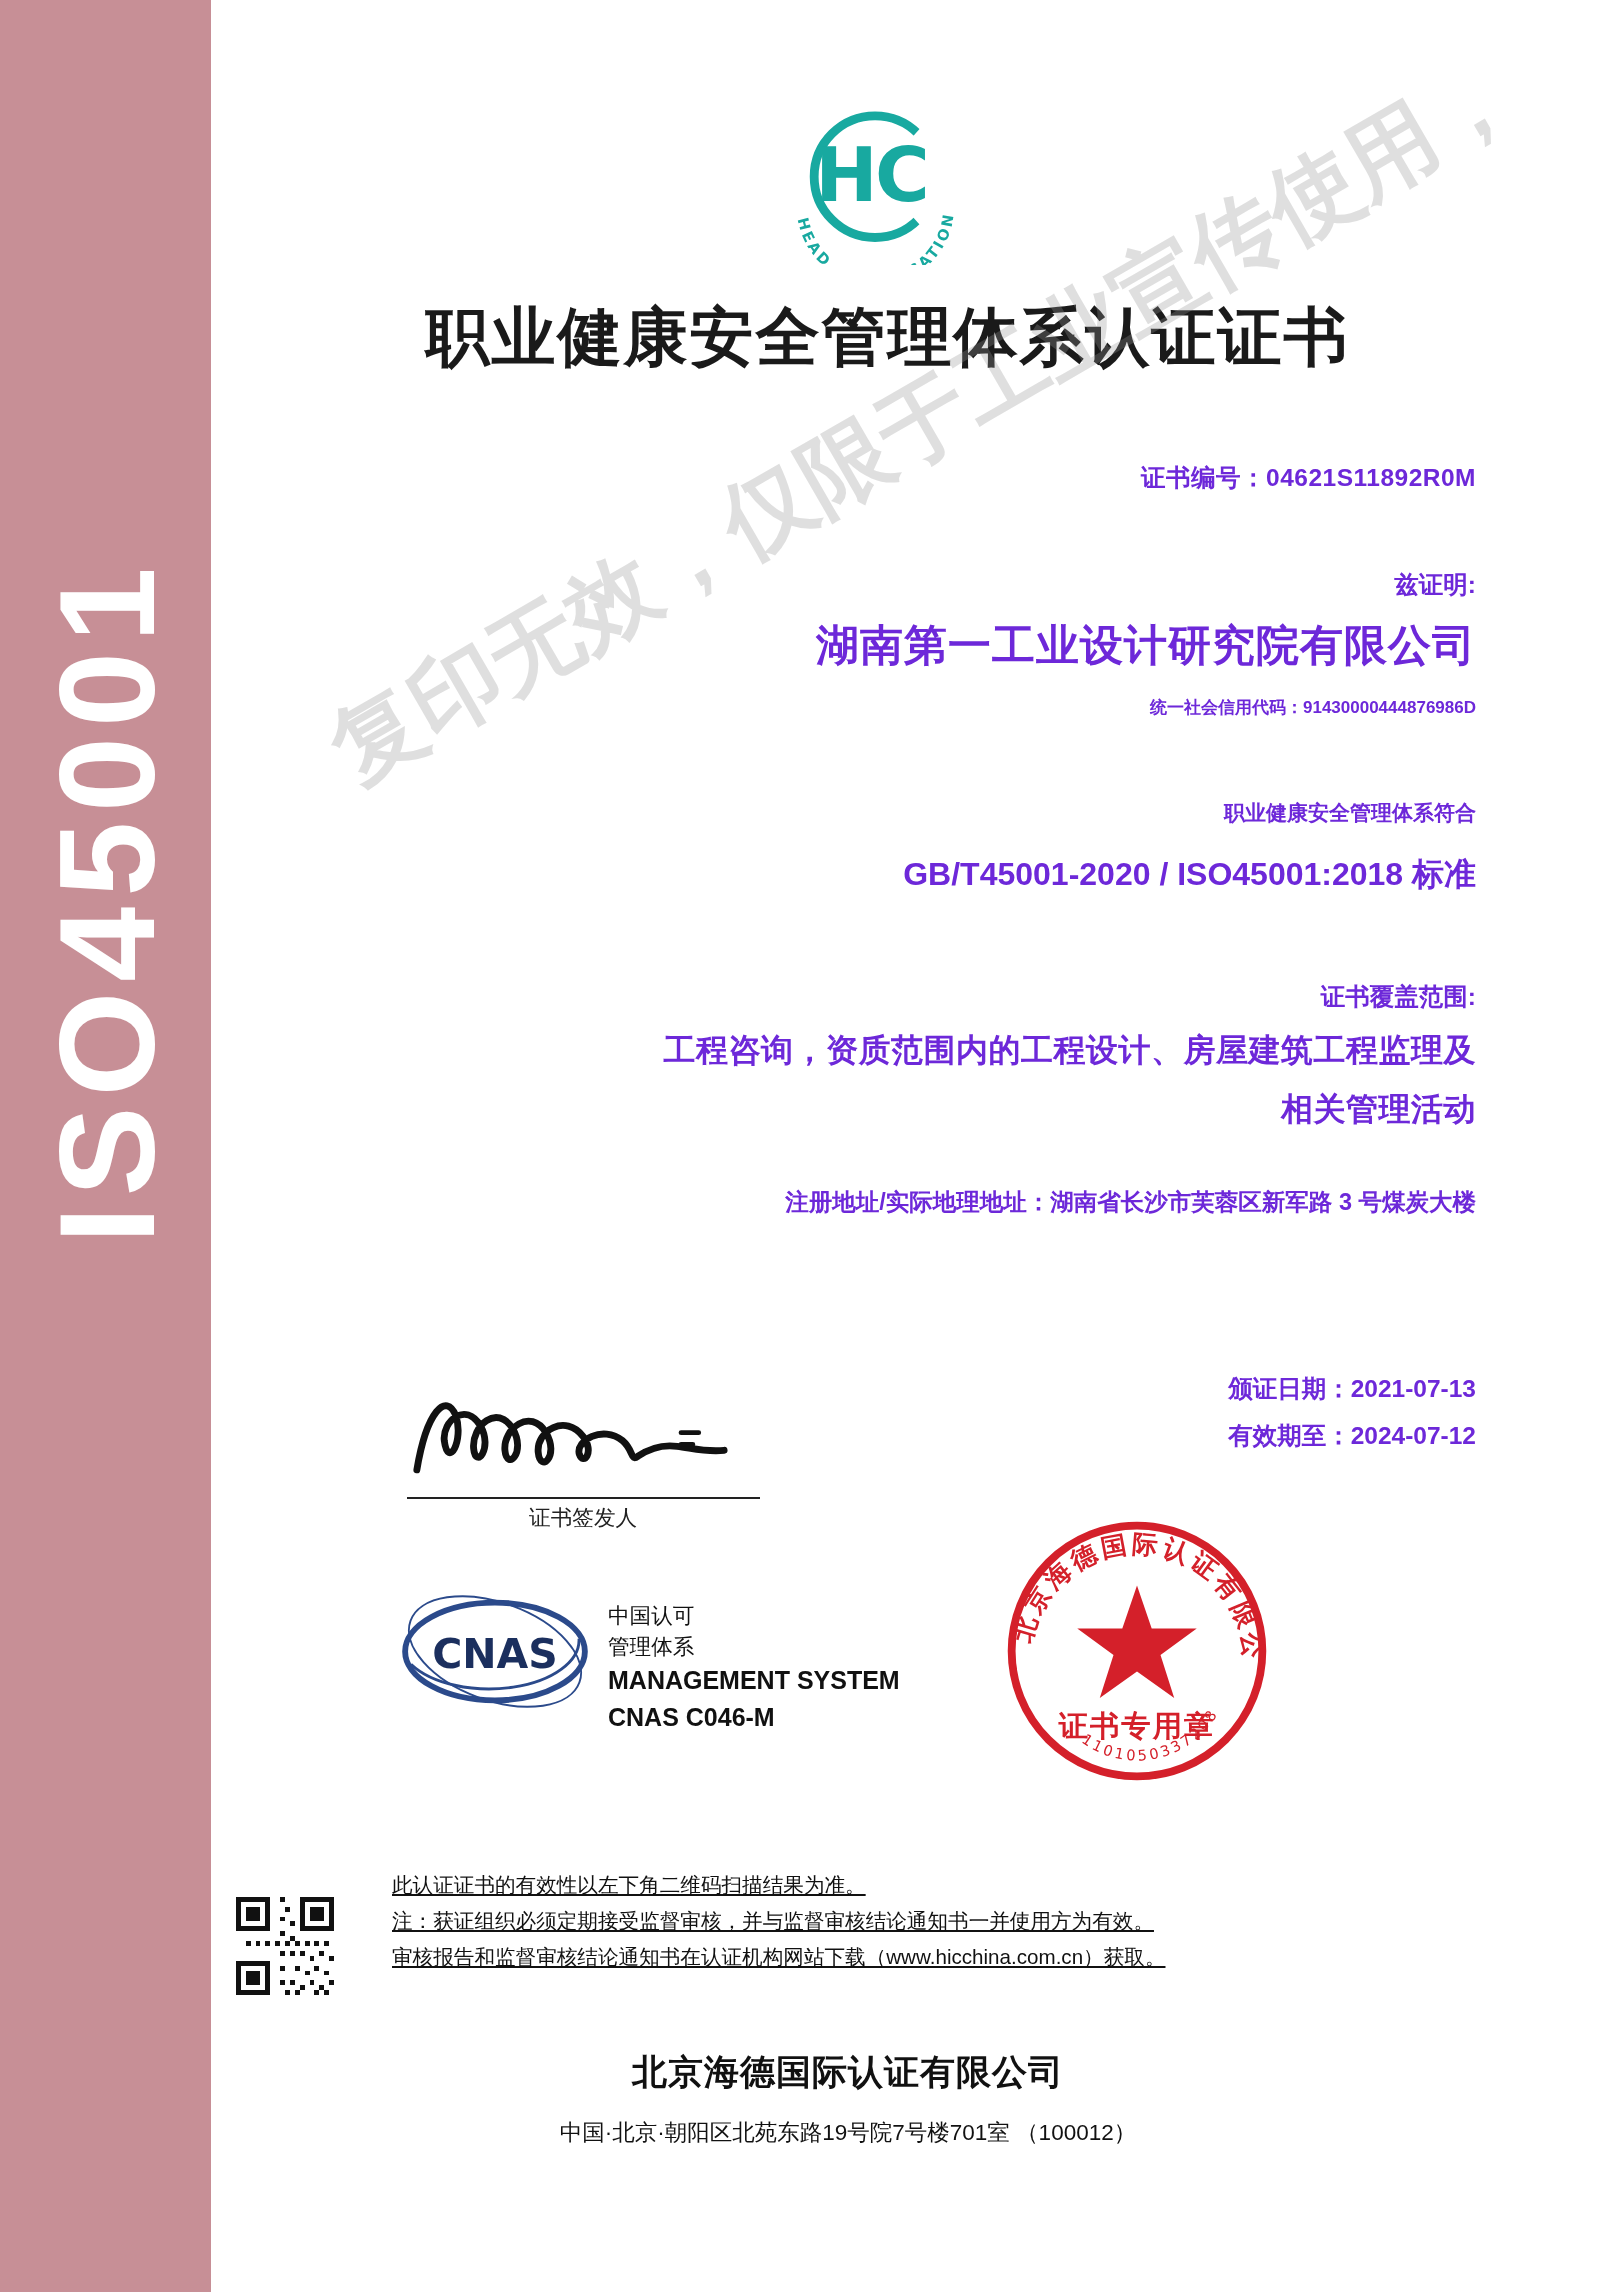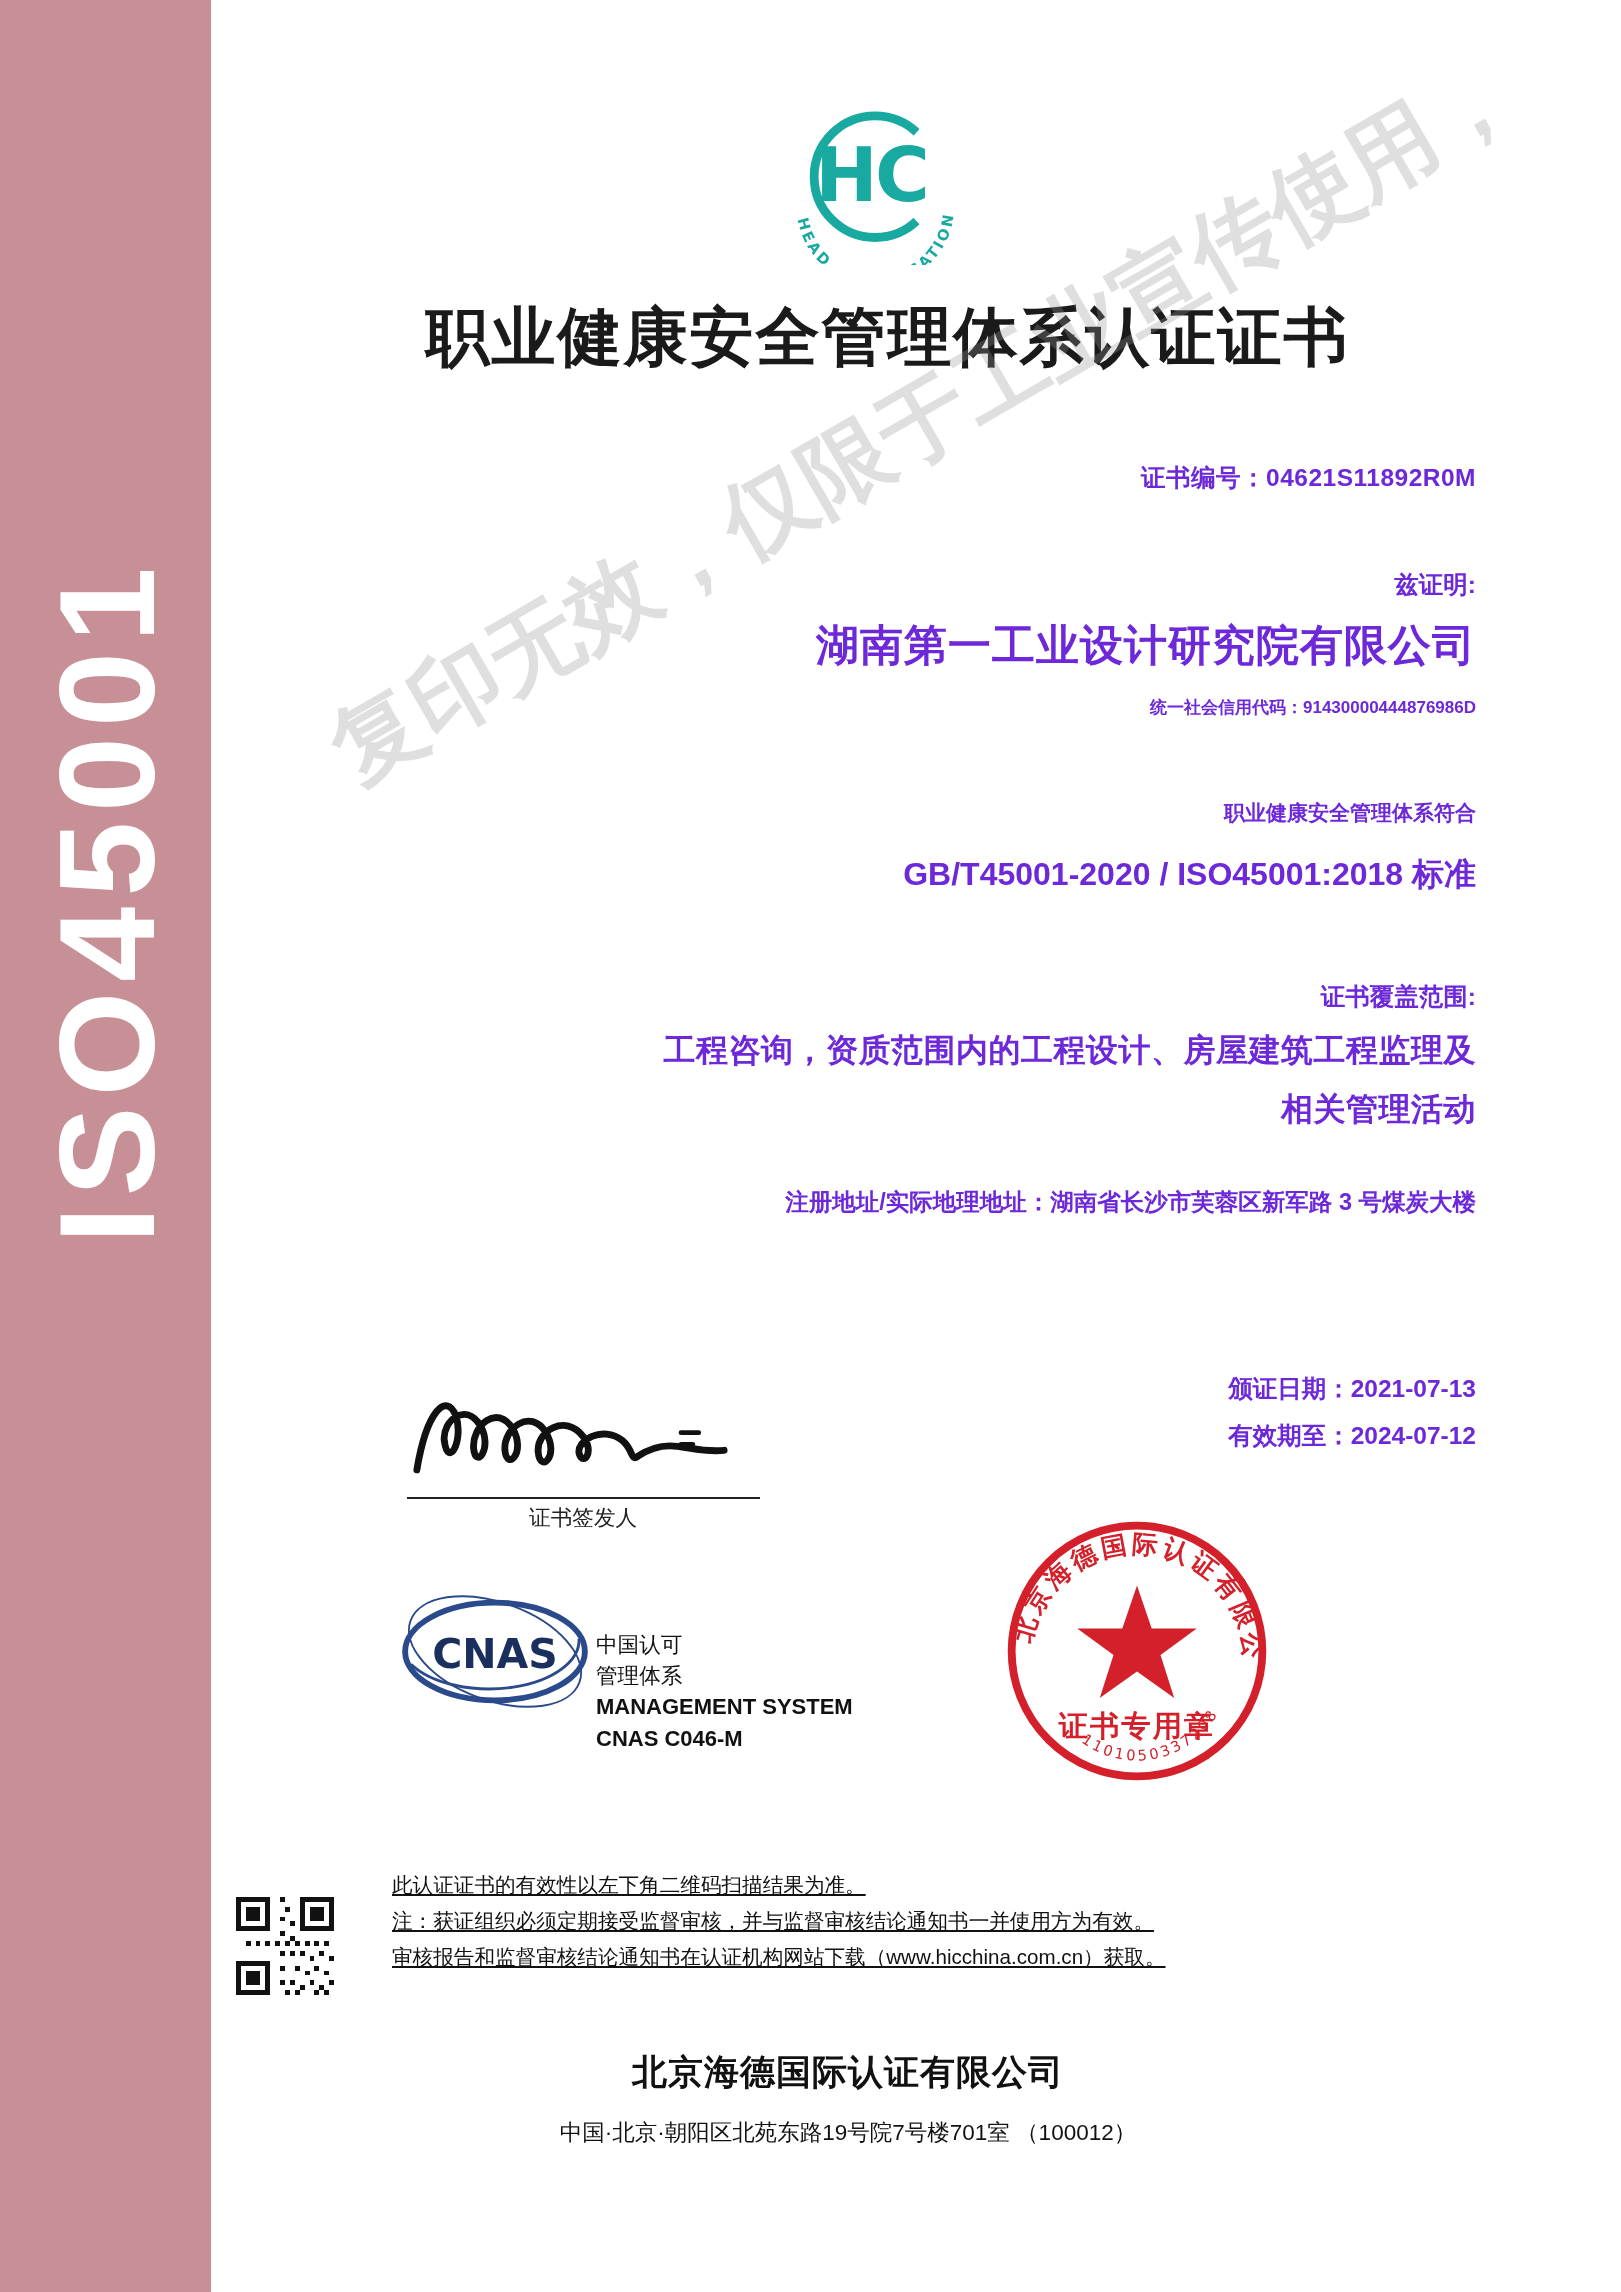--- a/index.html
+++ b/index.html
@@ -182,30 +182,29 @@
   .cnas-wrap {
     position: absolute;
     left: 186px;
     top: 1588px;
     width: 549px;
     height: 157px;
   }
   .cnas-logo { position: absolute; left: 0; top: 0; }
   .cnas-text {
     position: absolute;
-    left: 199px;
+    left: 211px;
     top: 11.8px;
     color: #111;
     line-height: 1.45;
-    margin-top: 29px;
   }
   .cnas-text div:nth-child(1),
   .cnas-text div:nth-child(2) { font-size: 21.6px; }
   .cnas-text div:nth-child(3),
-  .cnas-text div:nth-child(4) { font-size: 22px; font-weight: bold; }
+  .cnas-text div:nth-child(4) { font-size: 25px; font-weight: bold; }
 
   
   .seal {
     position: absolute;
     left: 784px;
     top: 1509px;
     width: 284px;
     height: 284px;
   }
 

